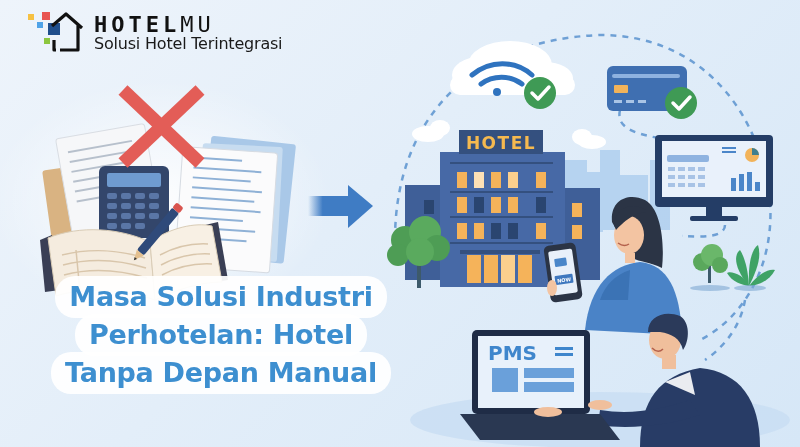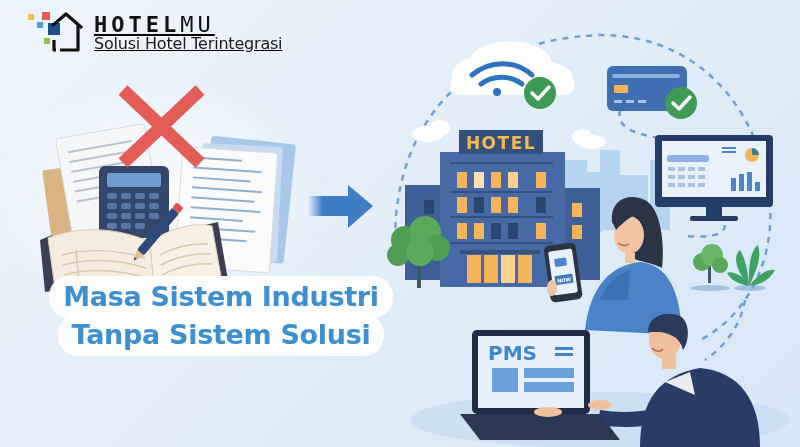--- a/index.html
+++ b/index.html
@@ -7,21 +7,21 @@
   body {
     font-family: "DejaVu Sans", sans-serif;
     background: linear-gradient(135deg, #eef4fb 0%, #e3eef9 45%, #d6e7f7 100%);
     position: relative;
   }
   .stage { position: absolute; inset: 0; width: 800px; height: 447px; overflow: hidden; }
 
   
   .logo { position: absolute; left: 26px; top: 10px; height: 44px; display: flex; align-items: center; }
   .logo svg { display: block; }
-  .logo-text { margin-left: 6px; text-decoration: underline; }
+  .logo-text { margin-left: 6px; }
   .logo-name {
     font-family: "DejaVu Sans Mono", monospace;
     font-weight: bold; font-size: 22px; letter-spacing: 4px; color: #111;
     line-height: 24px;
   }
   .logo-name .light { font-weight: normal; }
   .logo-tag { font-family: "DejaVu Sans", sans-serif; font-size: 16px; color: #1a1a1a; line-height: 14px; letter-spacing: -0.2px; }
 
   
   .headline-wrap {
@@ -353,16 +353,17 @@
       <rect x="18" y="28" width="6" height="6" fill="#8cc63f"></rect>
       <path d="M26 16 L 40 4 L 56 18 M 52 15 L 52 40 L 34 40 M 30 40 L 28 40 L 28 30" fill="none" stroke="#111" stroke-width="3.2" stroke-linejoin="round"></path>
     </svg>
     <div class="logo-text">
       <div class="logo-name"><span>HOTEL</span><span class="light">MU</span></div>
       <div class="logo-tag">Solusi Hotel Terintegrasi</div>
     </div>
   </div>
 
   <div class="headline-wrap">
-    <div class="headline-line">Masa Sistem Industri</div>
-    <div class="headline-line">Tanpa Sistem Solusi</div>
+    <div class="headline-line">Masa Solusi Industri</div>
+    <div class="headline-line">Perhotelan: Hotel</div>
+    <div class="headline-line">Tanpa Depan Manual</div>
   </div>
 </div>
 
 </body></html>

